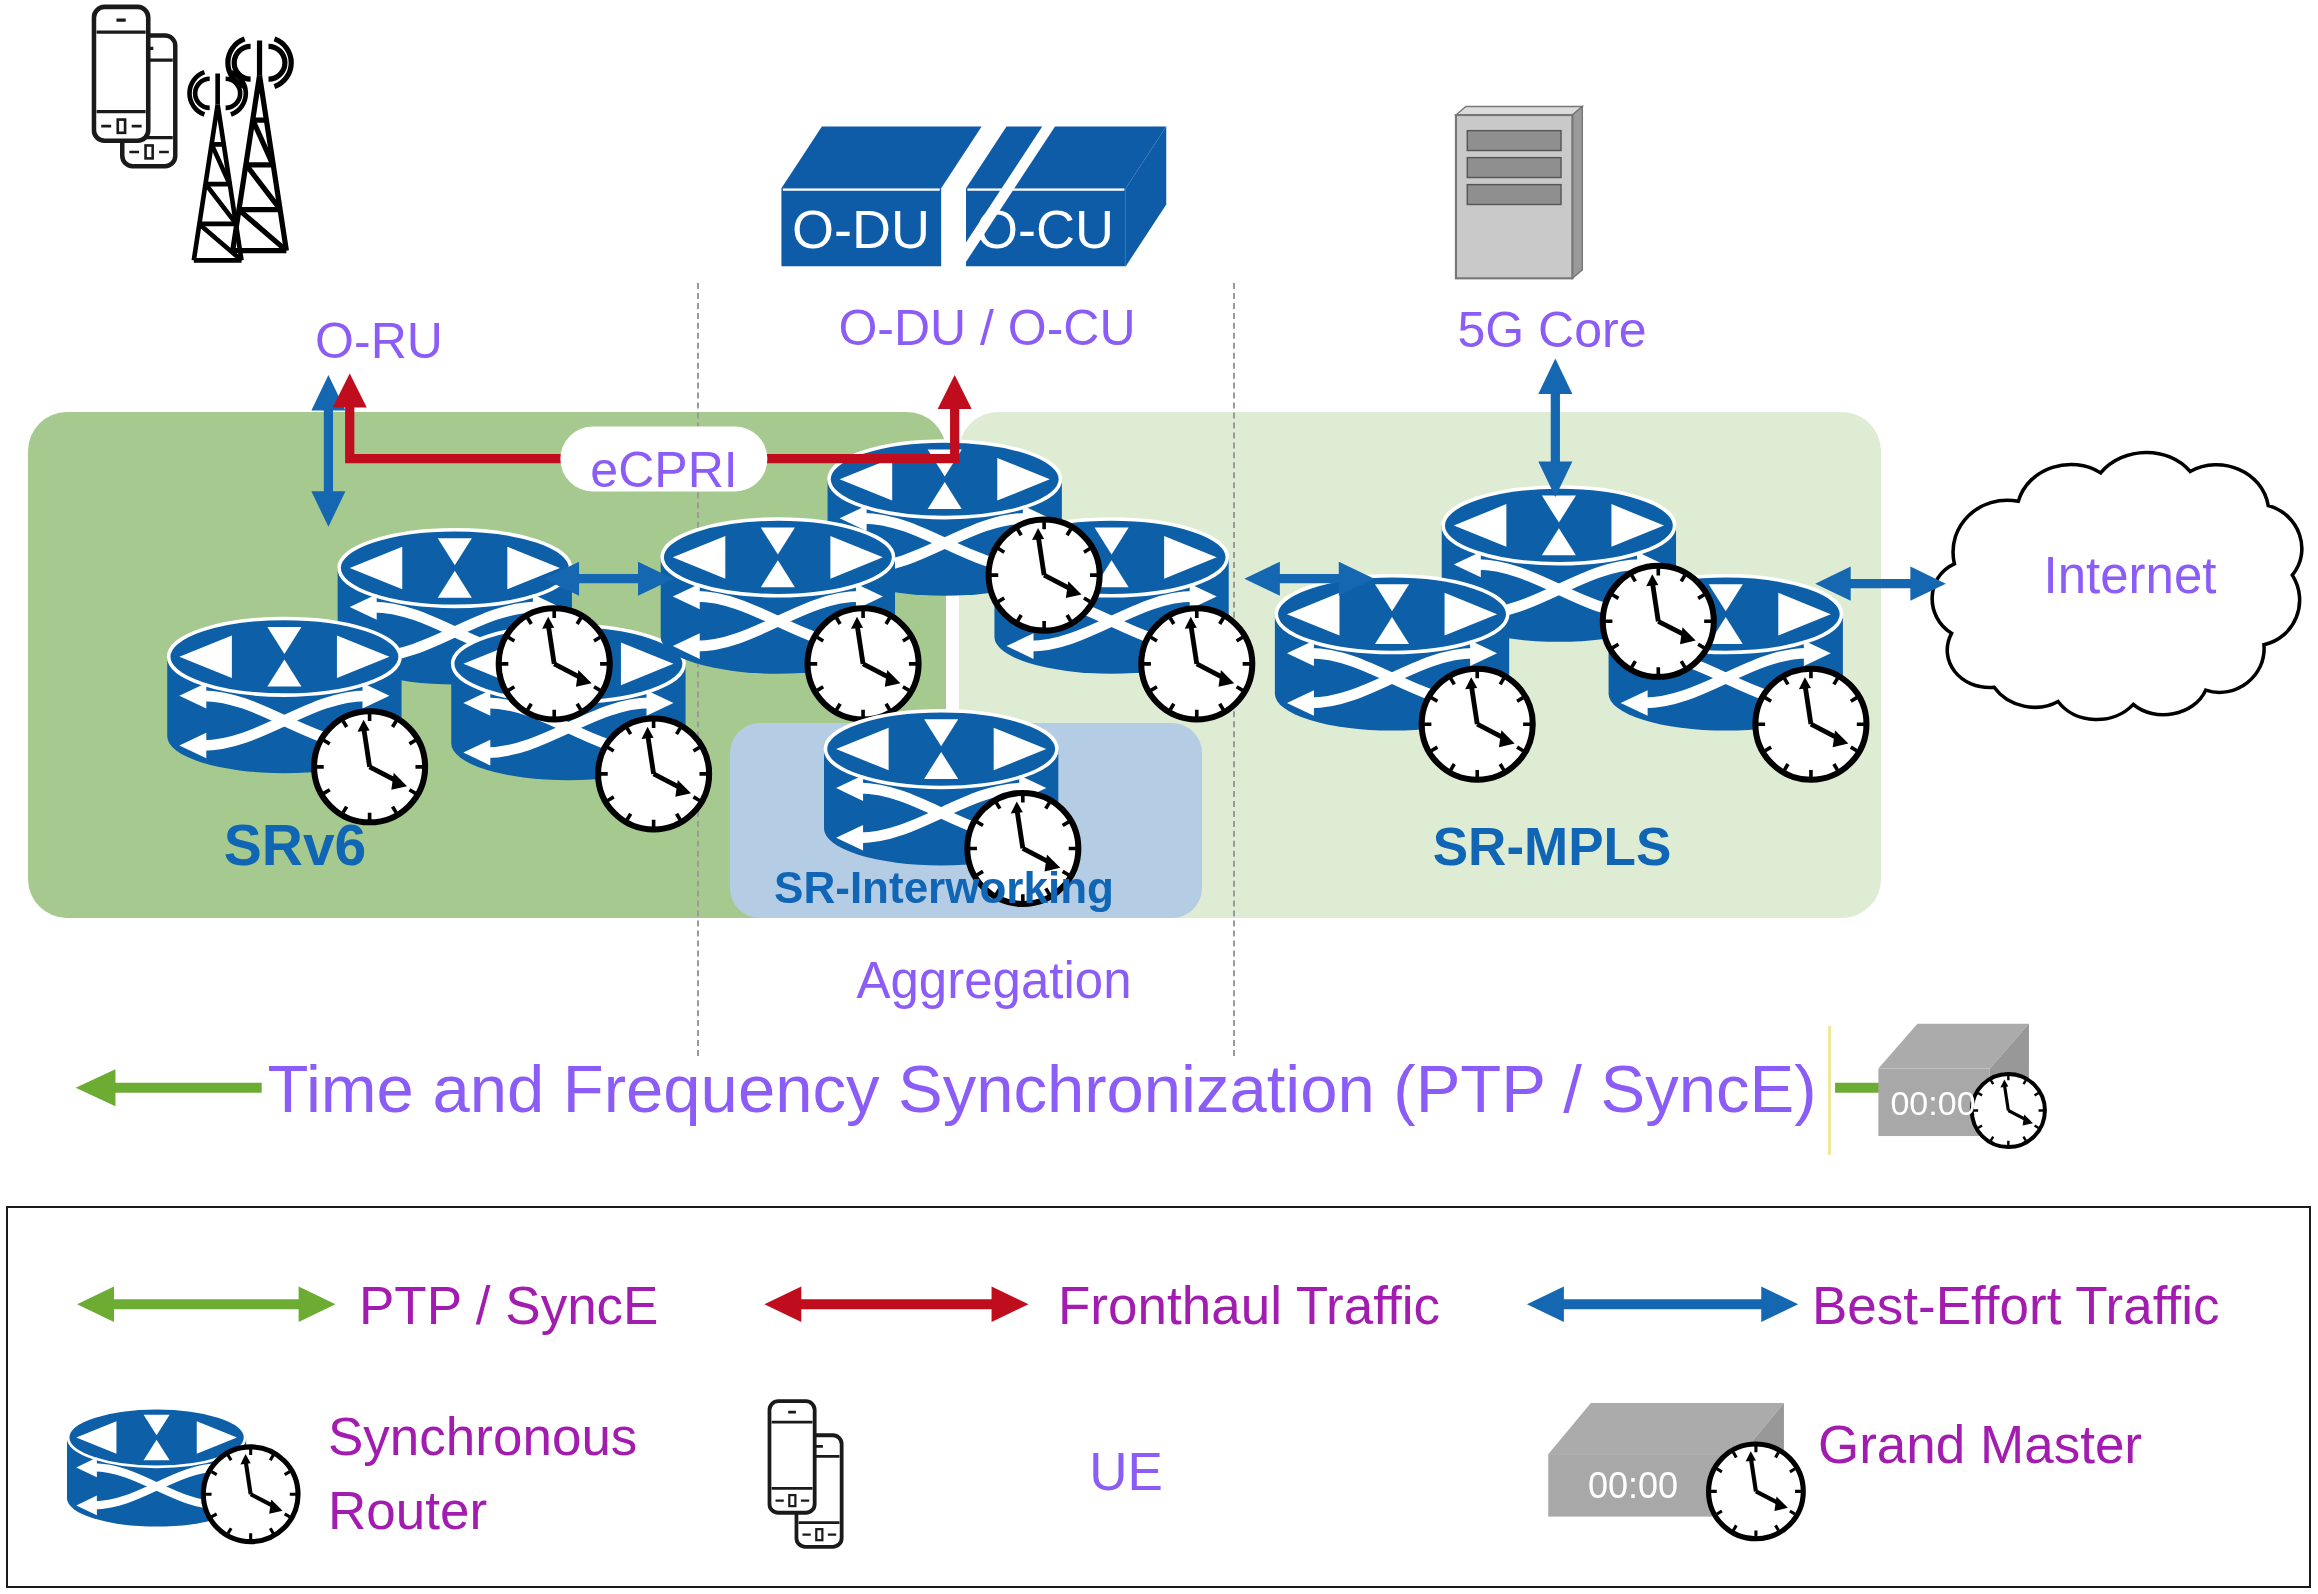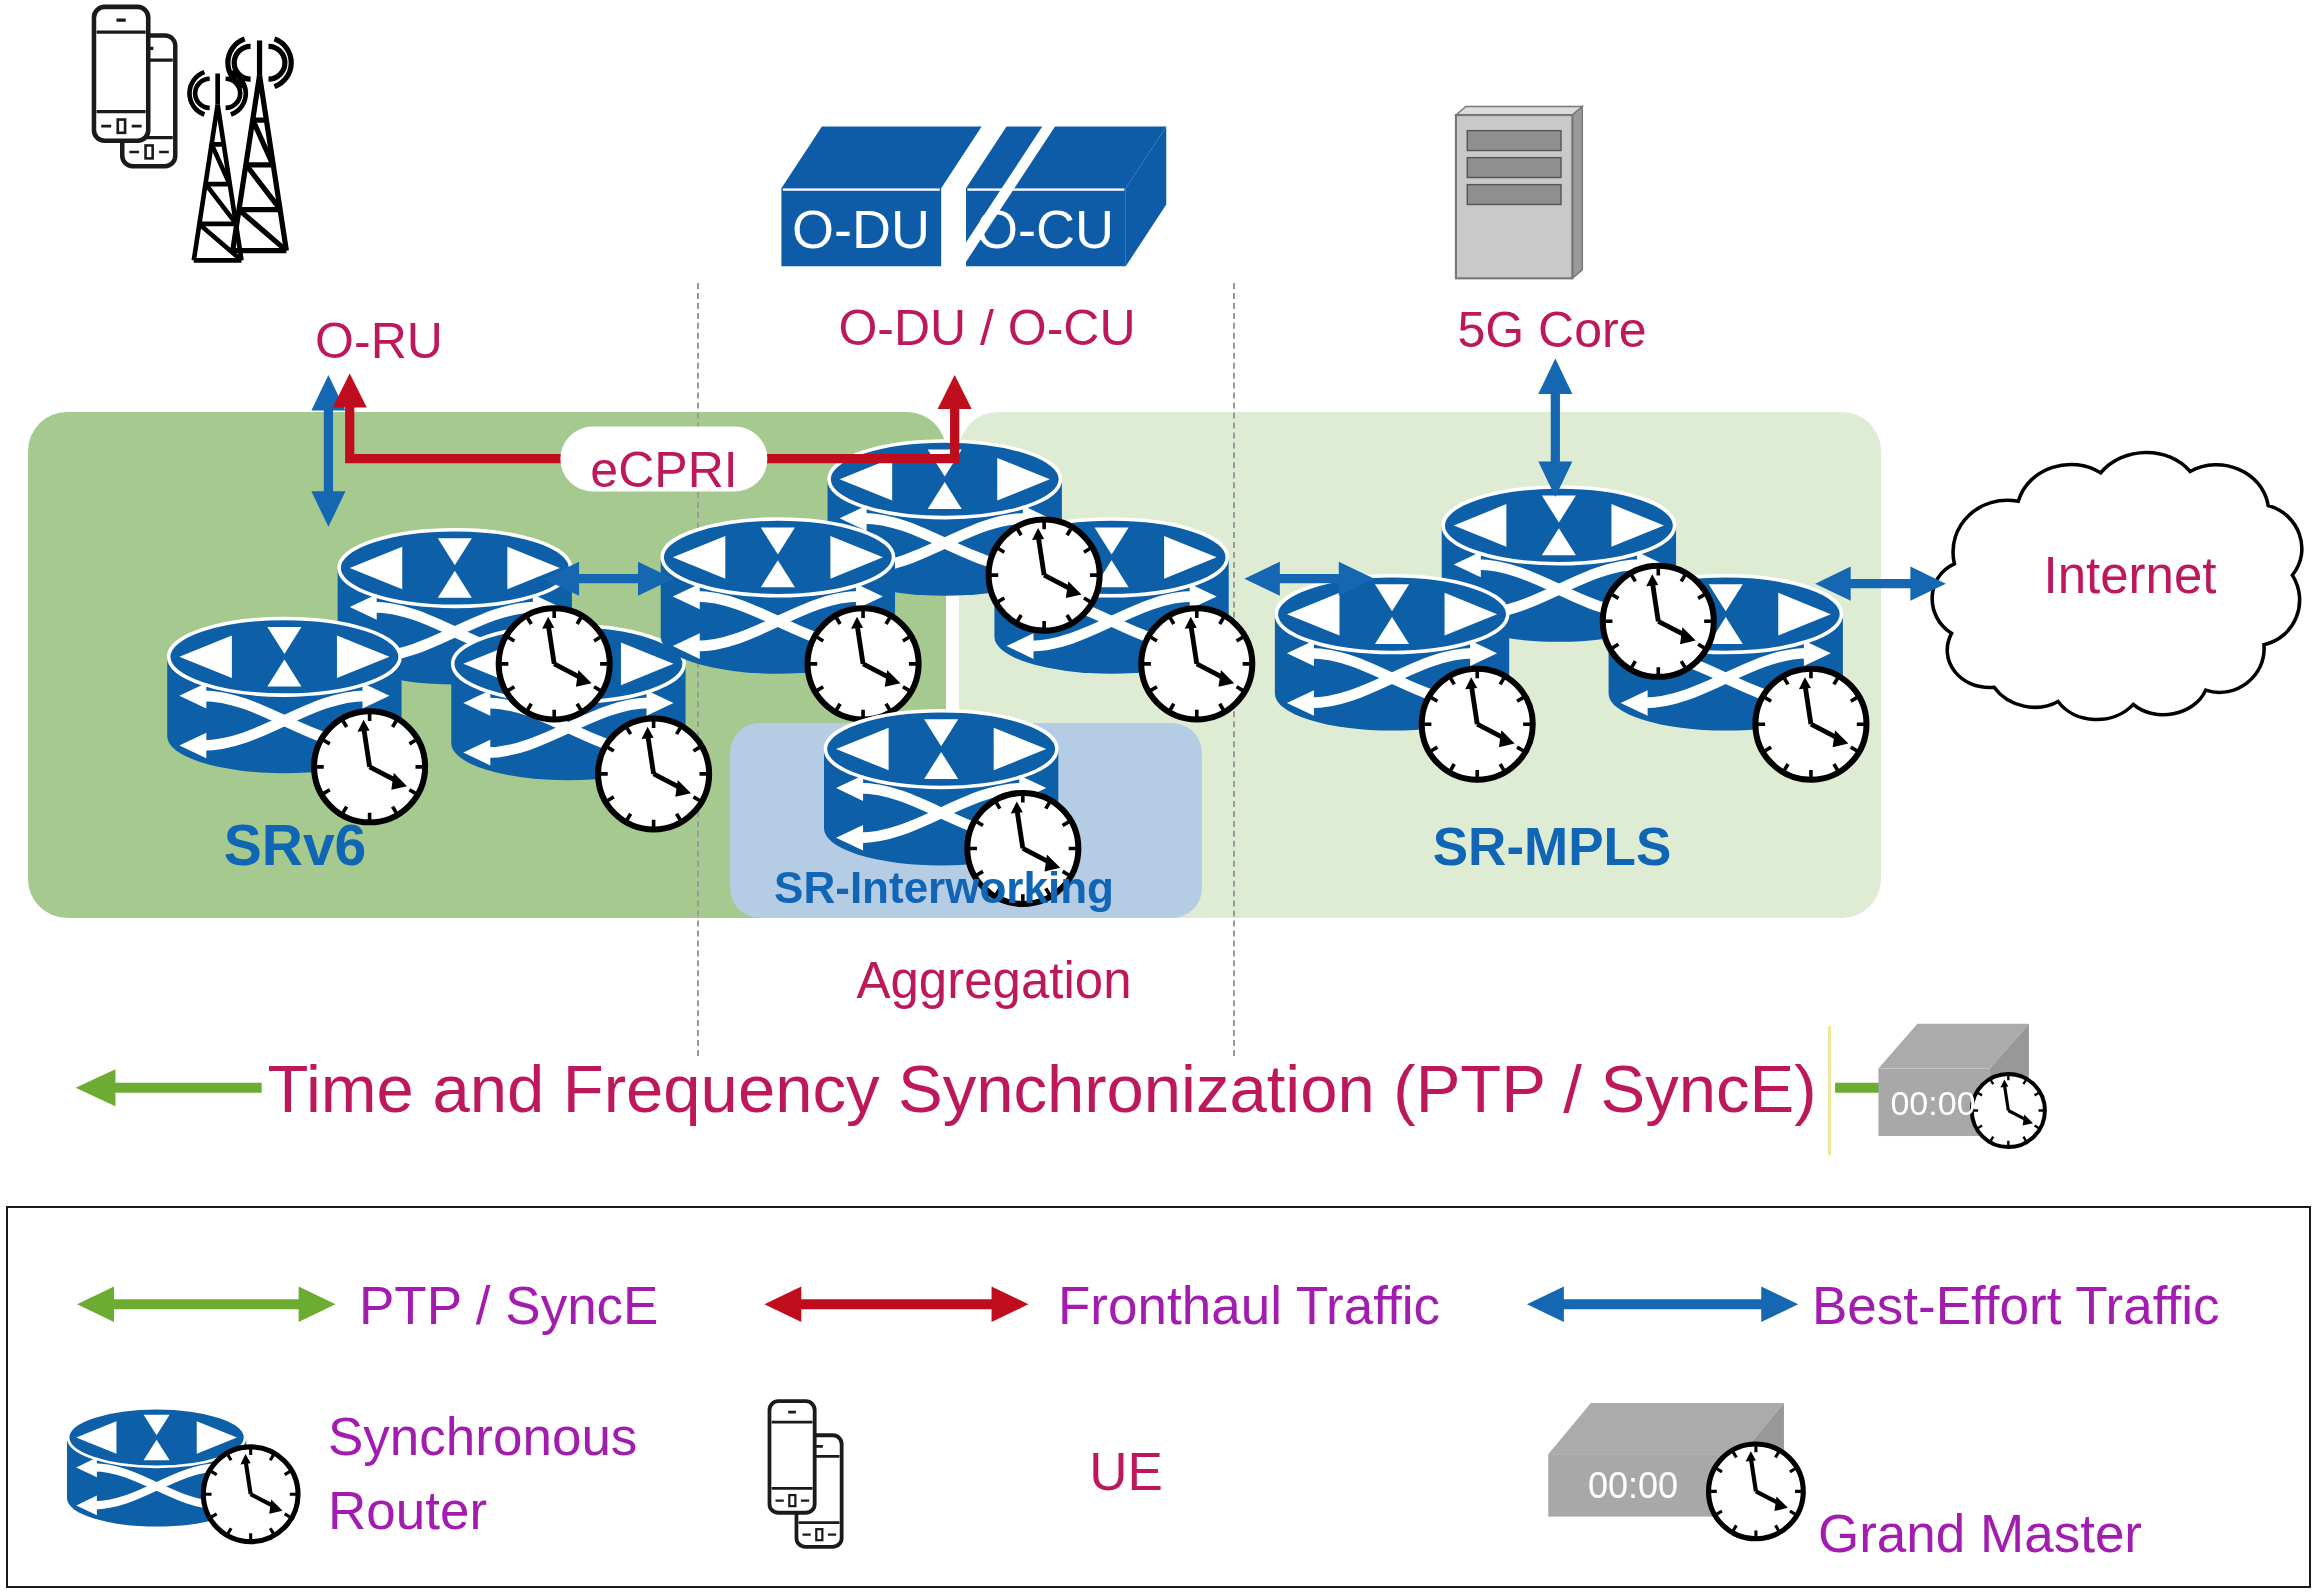--- a/index.html
+++ b/index.html
@@ -1,21 +1,21 @@
 <!DOCTYPE html>
 <html style="font-size:11.4px"><head>
 <meta charset="utf-8">
 <style>
   html,body{margin:0;padding:0;background:#fff}
   #canvas{position:relative;width:2319px;height:1594px;background:#fff;overflow:hidden;
           font-family:"Liberation Sans",sans-serif}
   .region{position:absolute;z-index:1}
   .sep{position:absolute;z-index:4;border-left:2.1px dashed #9a9a9a;width:0}
   #gfx{position:absolute;left:0;top:0;z-index:5}
-  .lbl{position:absolute;z-index:10;white-space:nowrap;color:#be185d;
+  .lbl{position:absolute;z-index:10;white-space:nowrap;color:#8b5cf6;
        transform:translate(-50%,-50%);text-align:center}
   .llbl{position:absolute;z-index:10;white-space:nowrap;color:#a21caf;transform:translate(0,-50%)}
   .f70{font-size:50px}.f72{font-size:51px}.f74{font-size:53px}.f95{font-size:67px}
   .blue{color:#1065b5;font-weight:700}
   .white{color:#fff;font-weight:400}
   .pill{background:#fff;border-radius:44px;padding:0 30px;height:65px;line-height:87px}
   .legendbox{position:absolute;z-index:2;border:2.8px solid #1a1a1a;background:#fff}
   .ytick{position:absolute;z-index:9;background:#efe89a}
 </style>
 </head>
@@ -265,16 +265,16 @@
   <span class="lbl f95" style="left:1042px;top:1088px">Time and Frequency Synchronization (PTP / SyncE)</span>
   <span class="lbl" style="left:1933px;top:1103px;font-size:34px;color:#fff">00:00</span>
 
   <span class="llbl f74" style="left:359px;top:1305px">PTP / SyncE</span>
   <span class="llbl f74" style="left:1058px;top:1305px">Fronthaul Traffic</span>
   <span class="llbl f74" style="left:1812px;top:1305px">Best-Effort Traffic</span>
   <span class="llbl f74" style="left:328px;top:1436px">Synchronous</span>
   <span class="llbl f74" style="left:328px;top:1510px">Router</span>
   <span class="lbl f74" style="left:1126px;top:1471px">UE</span>
   <span class="lbl" style="left:1633px;top:1486px;font-size:36px;color:#fff">00:00</span>
-  <span class="llbl f74" style="left:1818px;top:1533px">Grand Master</span>
+  <span class="llbl f74" style="left:1818px;top:1444px">Grand Master</span>
 
 </div>
 
 
 </body></html>

